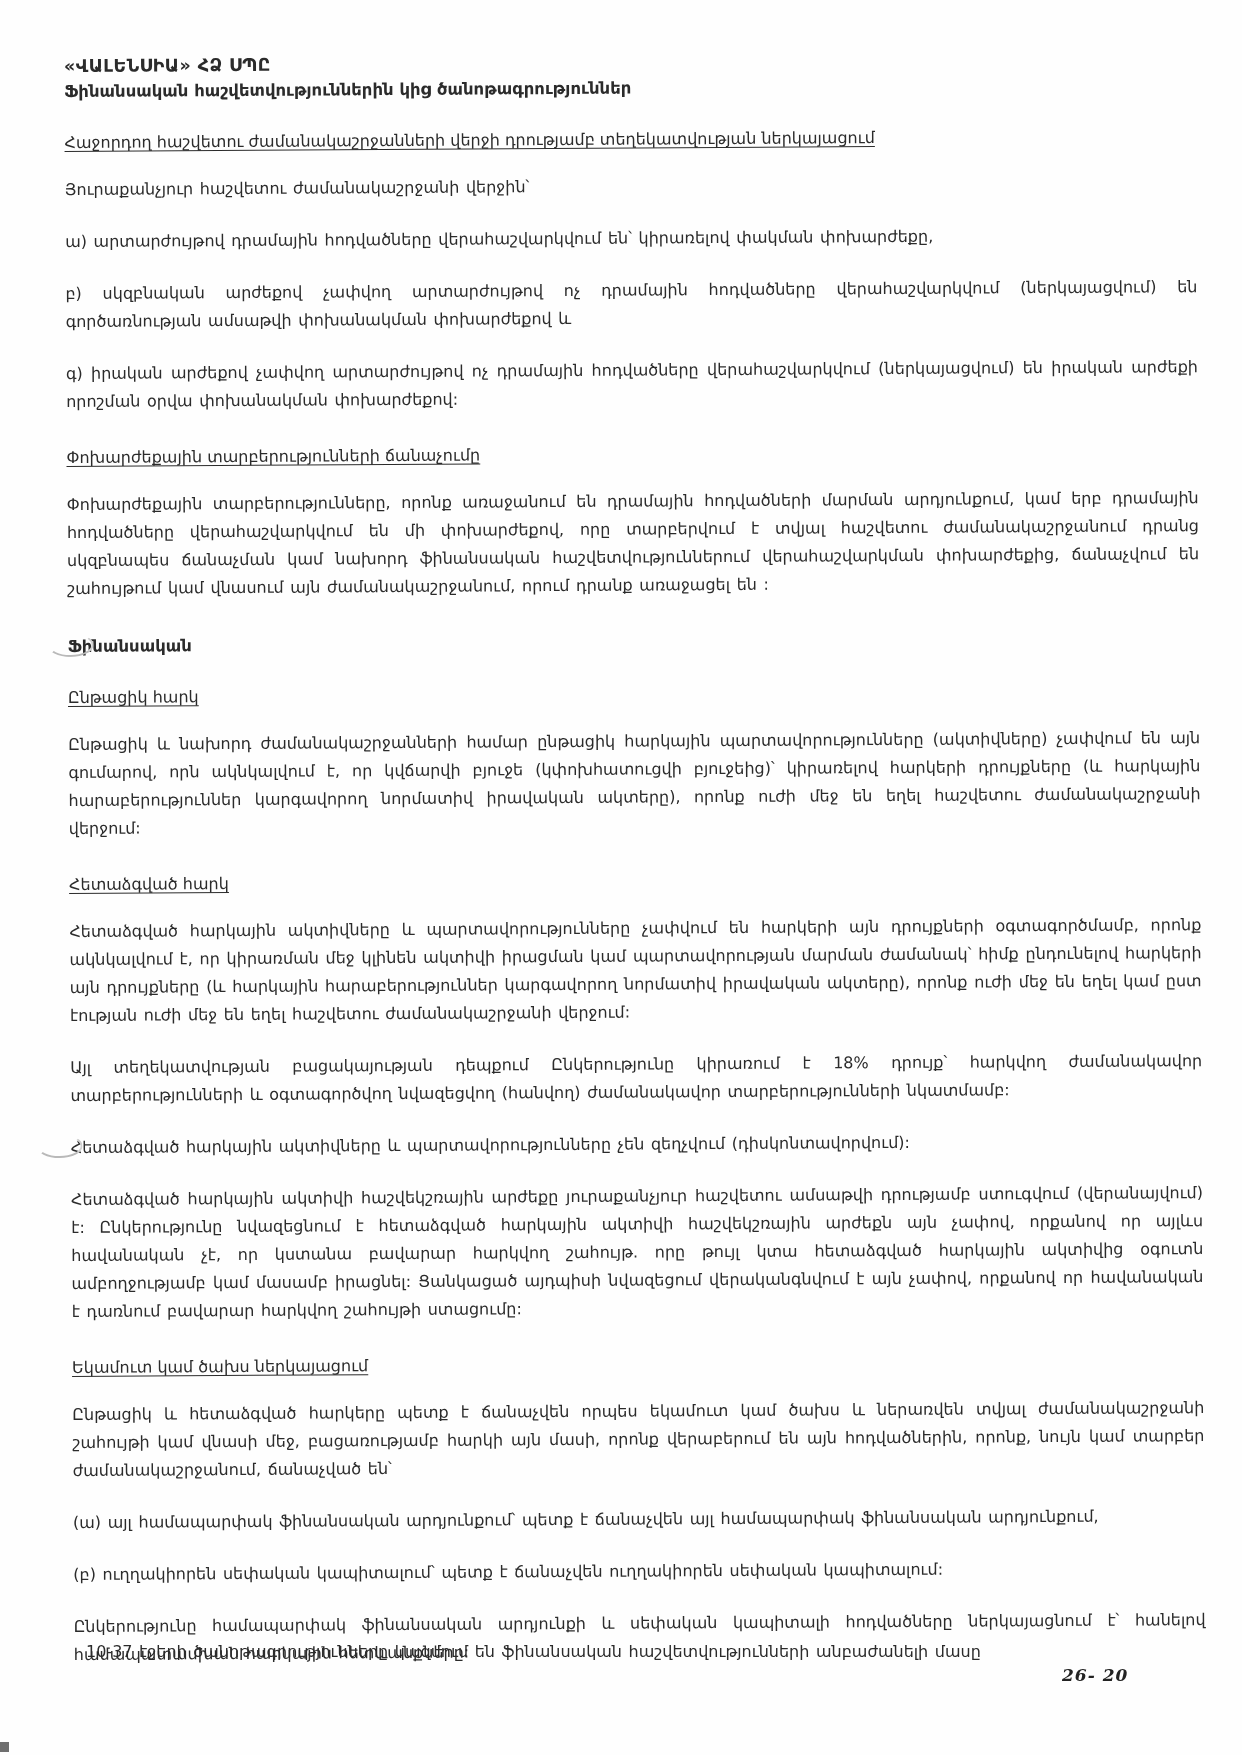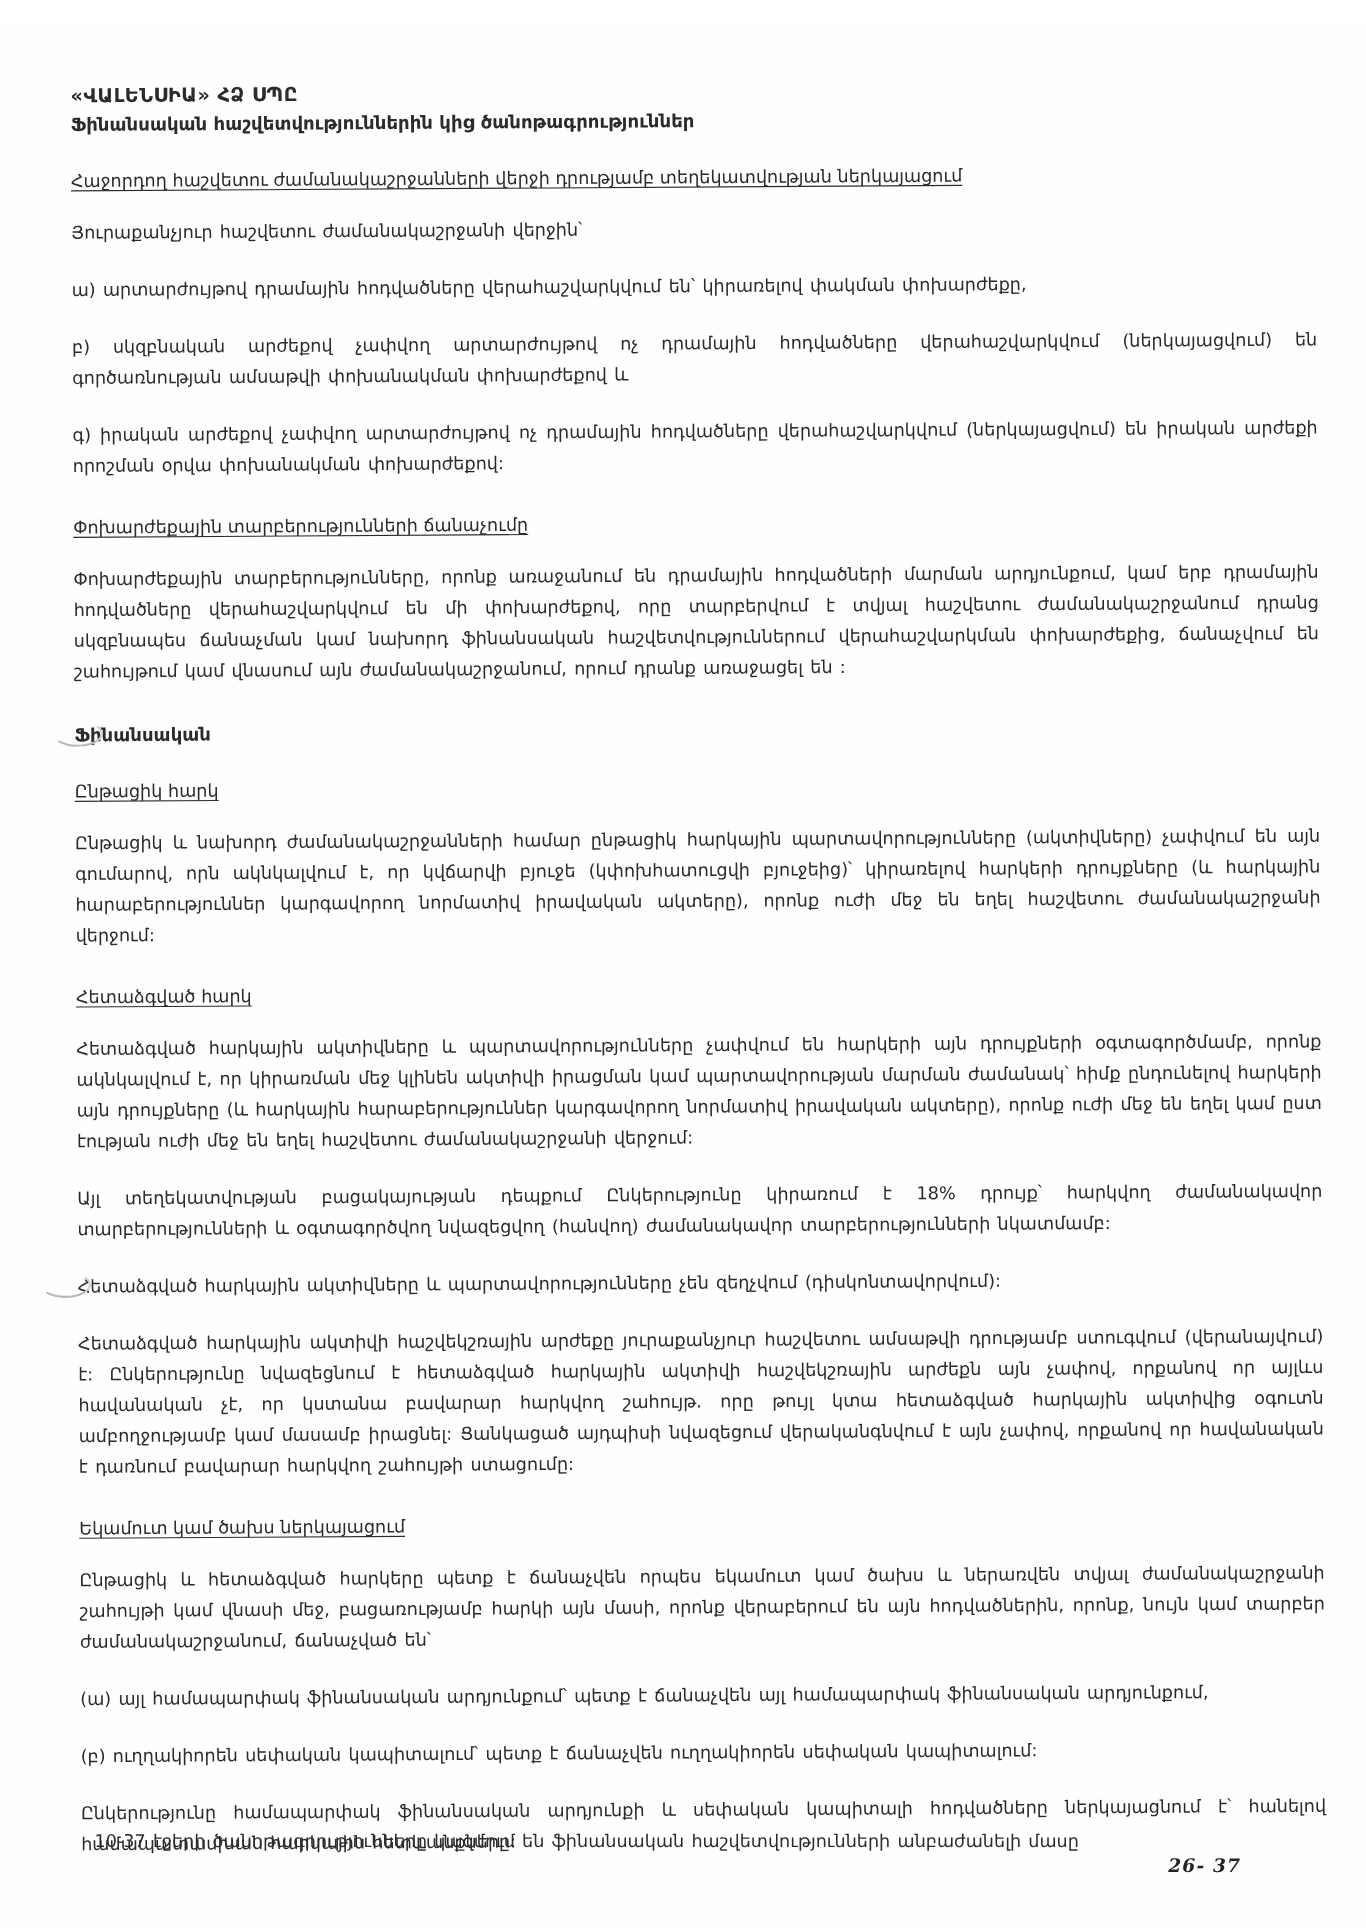--- a/index.html
+++ b/index.html
@@ -12,21 +12,20 @@
     height: 1755px;
     position: relative;
     overflow: hidden;
     font-family: "DejaVu Sans", "Liberation Sans", sans-serif;
     color: #2b2b2b;
   }
   .page {
     position: absolute;
     inset: 0;
     background: #fefefe;
-    margin-top: 22px;
   }
   .content {
     position: absolute;
     top: 56px;
     left: 64px;
     right: 46px;
     transform: rotate(-0.35deg);
     transform-origin: top left;
   }
   .company-name {
@@ -161,15 +160,15 @@
 
     <p class="para no-justify">(ա) այլ համապարփակ ֆինանսական արդյունքում՝ պետք է ճանաչվեն այլ համապարփակ  ֆինանսական արդյունքում,</p>
 
     <p class="para no-justify">(բ) ուղղակիորեն սեփական կապիտալում՝ պետք է ճանաչվեն ուղղակիորեն սեփական կապիտալում:</p>
 
     <p class="para">Ընկերությունը համապարփակ ֆինանսական արդյունքի և սեփական կապիտալի հոդվածները ներկայացնում է՝ հանելով համապատասխան հարկային հետևանքները:</p>
 
   </div>
 
   <p class="footer-note">10-37 էջերի ծանոթագրությունները կազմում են ֆինանսական հաշվետվությունների անբաժանելի մասը</p>
-  <p class="page-number">26- 37</p>
+  <p class="page-number">26- 20</p>
   <div class="scan-speck"></div>
 </div>
 
 </body></html>

